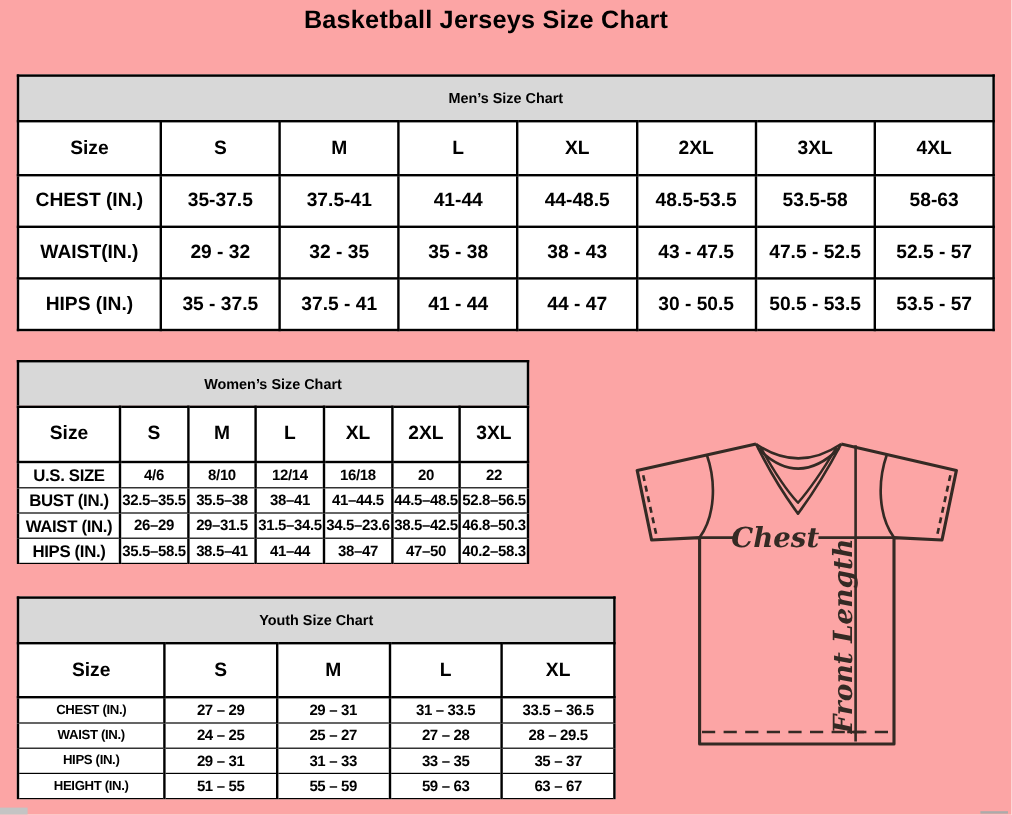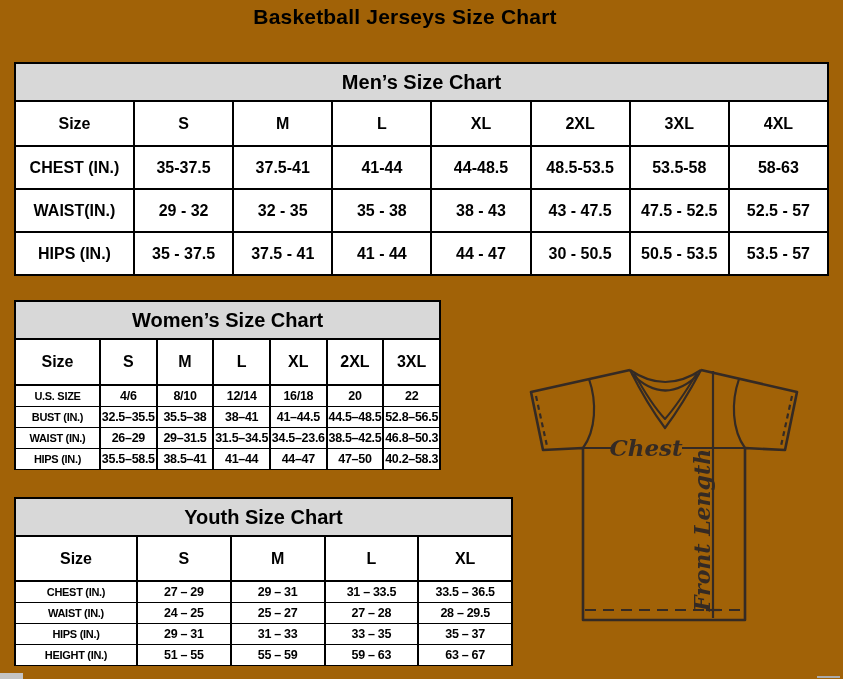--- a/index.html
+++ b/index.html
@@ -1,53 +1,53 @@
 <!DOCTYPE html>
 <html><head>
 <meta charset="utf-8">
 <style>
   html,body { margin:0; padding:0; background:#ffffff; }
   .page {
     position:relative; width:843px; height:679px; overflow:hidden;
-    background:#a16207; color:#000;
+    background:#fca5a5; color:#000;
     font-family:"Liberation Sans", sans-serif;
   }
   .main-title {
     position:absolute; top:5px; left:0; width:810px;
     text-align:center; font-size:21px; font-weight:bold;
     letter-spacing:0.2px;
   }
   .panel { position:absolute; box-sizing:border-box; }
   .panel-title {
     box-sizing:border-box; height:38px;
     border:2px solid #000; border-bottom:none;
     background:#d8d8d8;
     display:flex; align-items:center; justify-content:center;
-    font-weight:bold; font-size:20px;
+    font-weight:bold; font-size:12px;
   }
   table.size-table {
     width:100%; border-collapse:collapse; table-layout:fixed;
     background:#fff;
   }
   table.size-table th, table.size-table td {
     border:2px solid #000; padding:0; text-align:center;
     font-weight:bold; color:#000;
   }
   
   .mens { left:14px; top:62px; width:815px; }
   .mens thead th { height:43px; font-size:16px; }
   .mens tbody th, .mens tbody td { height:41px; font-size:16px; }
   .mens th.first { width:117px; }
   
   .womens { left:14px; top:300px; width:427px; }
   .womens thead th { height:44px; font-size:16px; }
   .womens tbody th, .womens tbody td {
     height:20px; border-width:1px 2px; letter-spacing:-0.3px;
   }
-  .womens tbody th { font-size:11px;margin-top:32px; }
+  .womens tbody th { font-size:14px;margin-top:32px; }
   .womens tbody td { font-size:12.5px; }
   .womens th.first { width:83px; }
   
   .youth { left:14px; top:497px; width:499px; }
   .youth thead th { height:43px; font-size:16px; }
   .youth tbody th, .youth tbody td {
     height:20px; border-width:1px 2px; letter-spacing:-0.3px;
   }
   .youth tbody th { font-size:11px; }
   .youth tbody td { font-size:12.5px; }
@@ -162,21 +162,21 @@
             <td>31.5–34.5</td>
             <td>34.5–23.6</td>
             <td>38.5–42.5</td>
             <td>46.8–50.3</td>
           </tr>
           <tr>
             <th class="first">HIPS (IN.)</th>
             <td>35.5–58.5</td>
             <td>38.5–41</td>
             <td>41–44</td>
-            <td>44–47</td>
+            <td>38–47</td>
             <td>47–50</td>
             <td>40.2–58.3</td>
           </tr>
         </tbody>
     </table>
   </section>
 
   <section class="panel youth">
     <div class="panel-title">Youth Size Chart</div>
     <table class="size-table">

